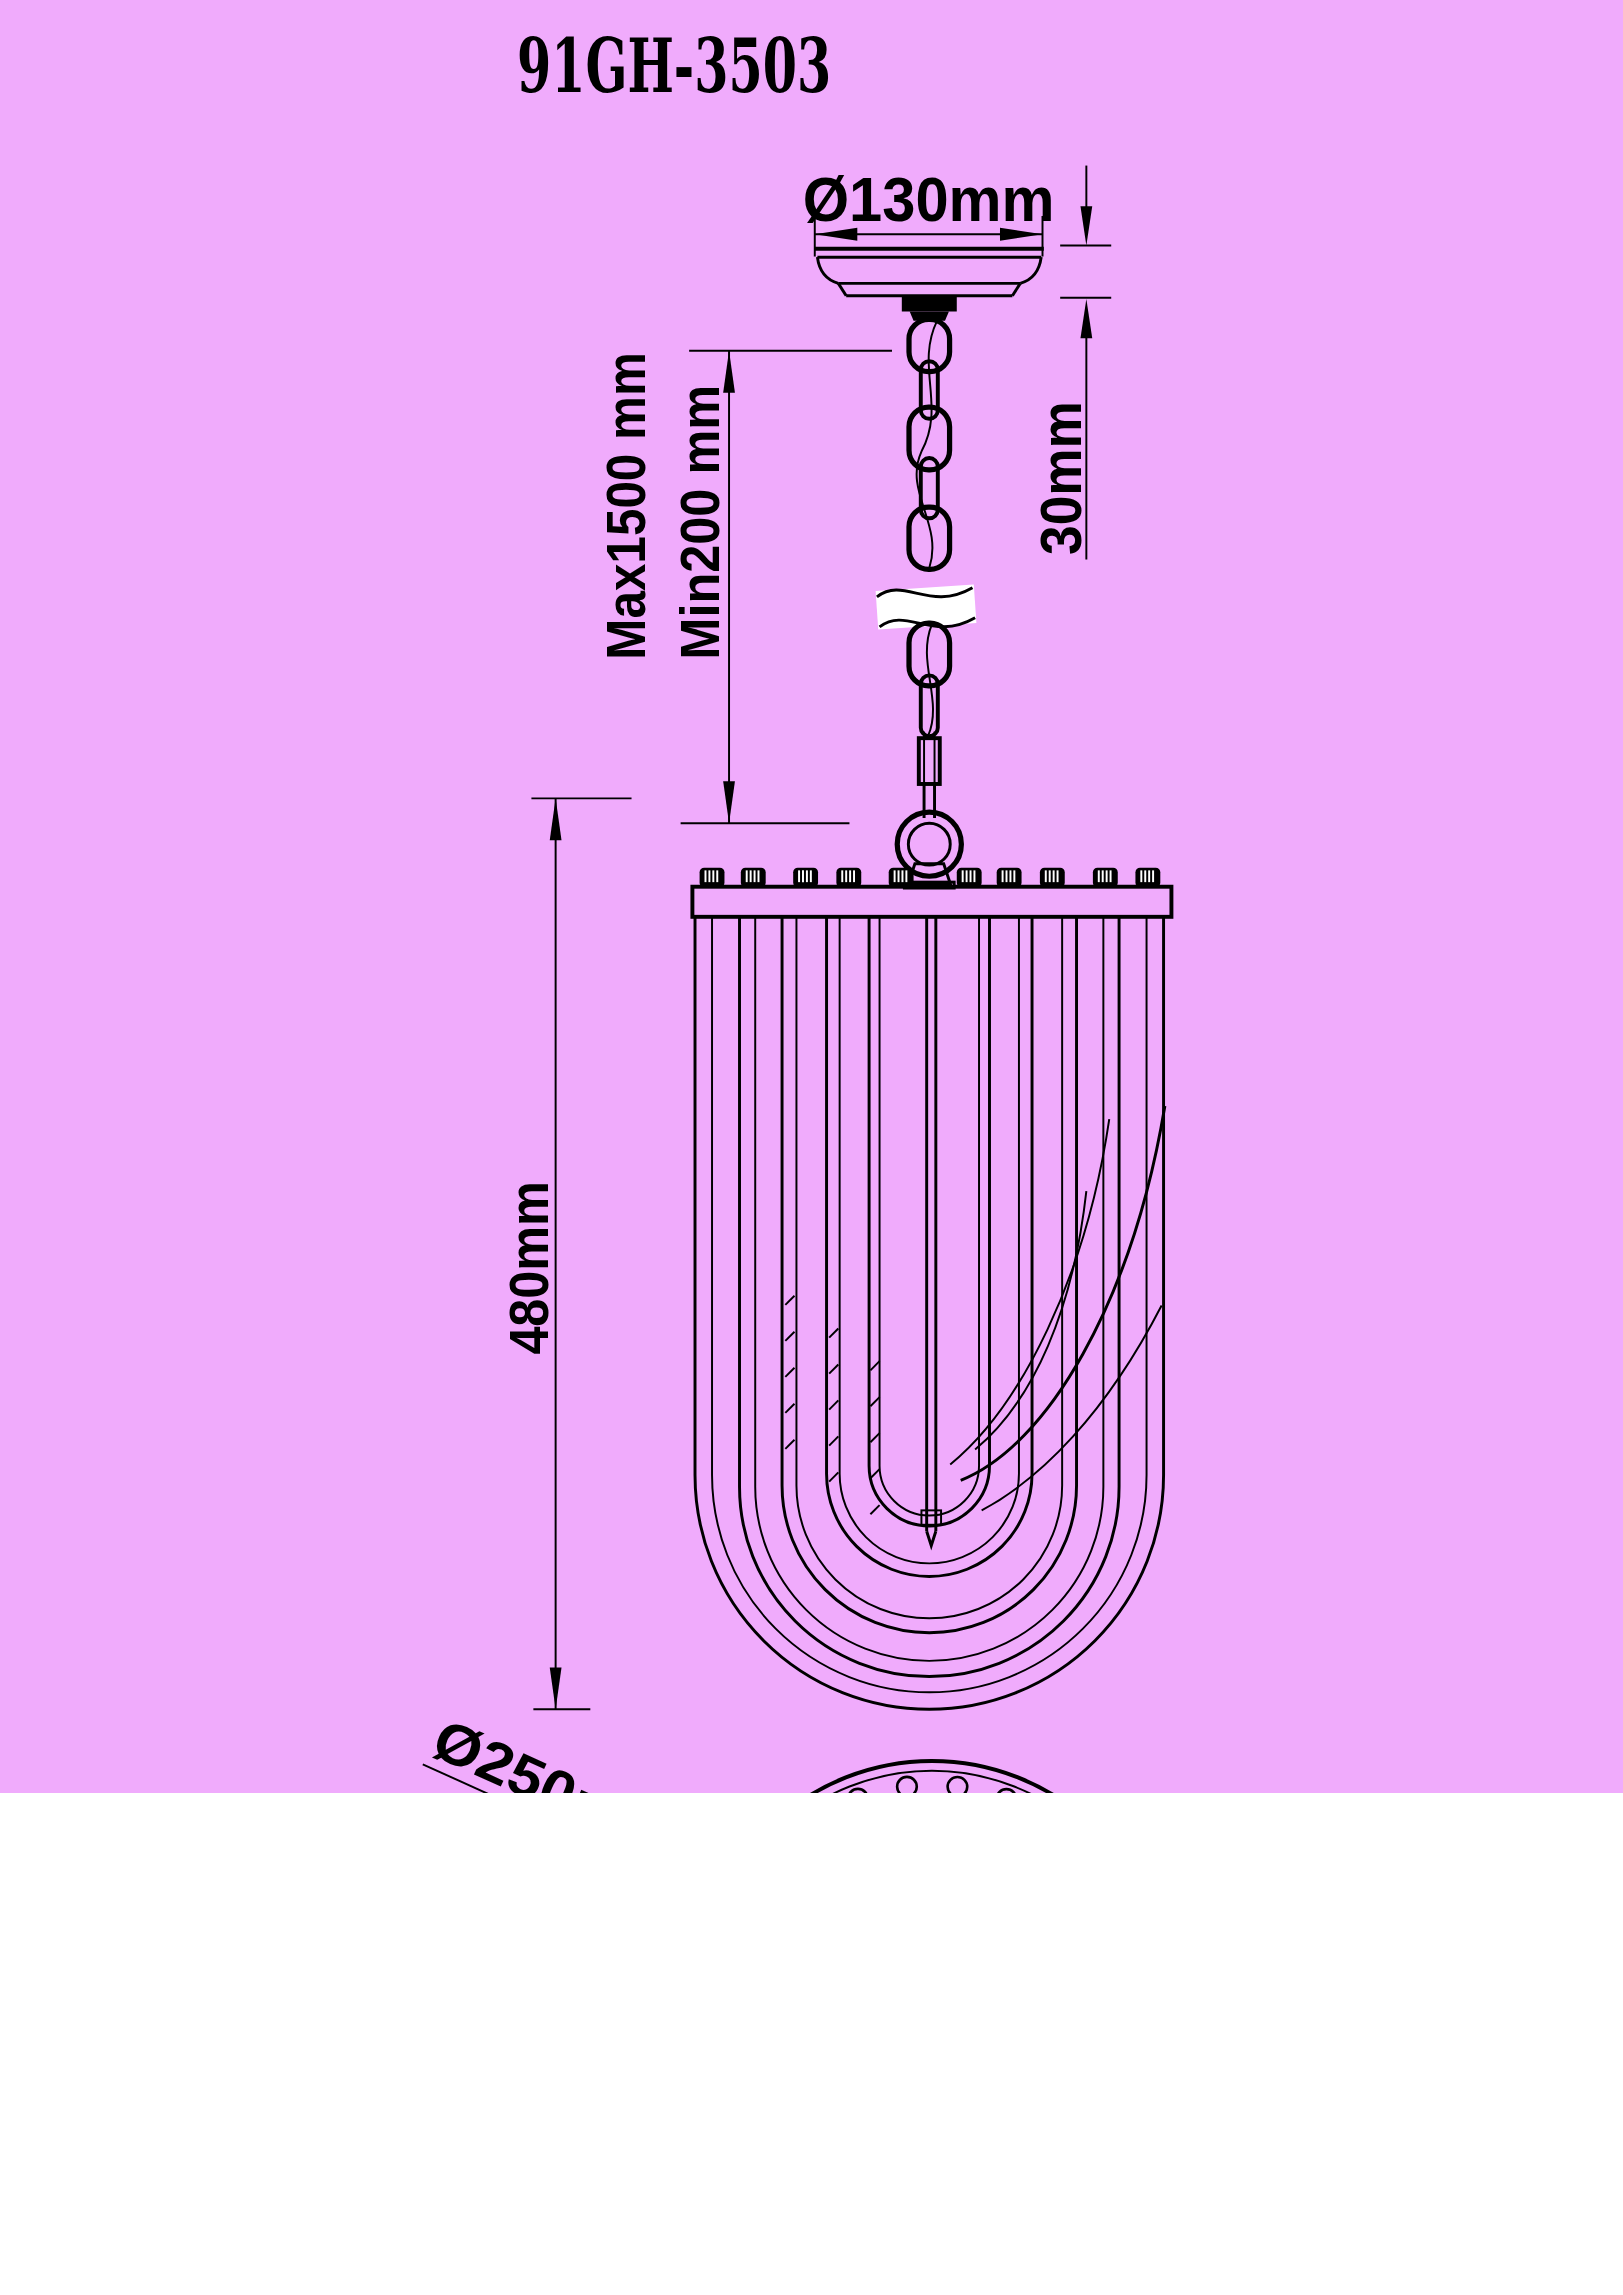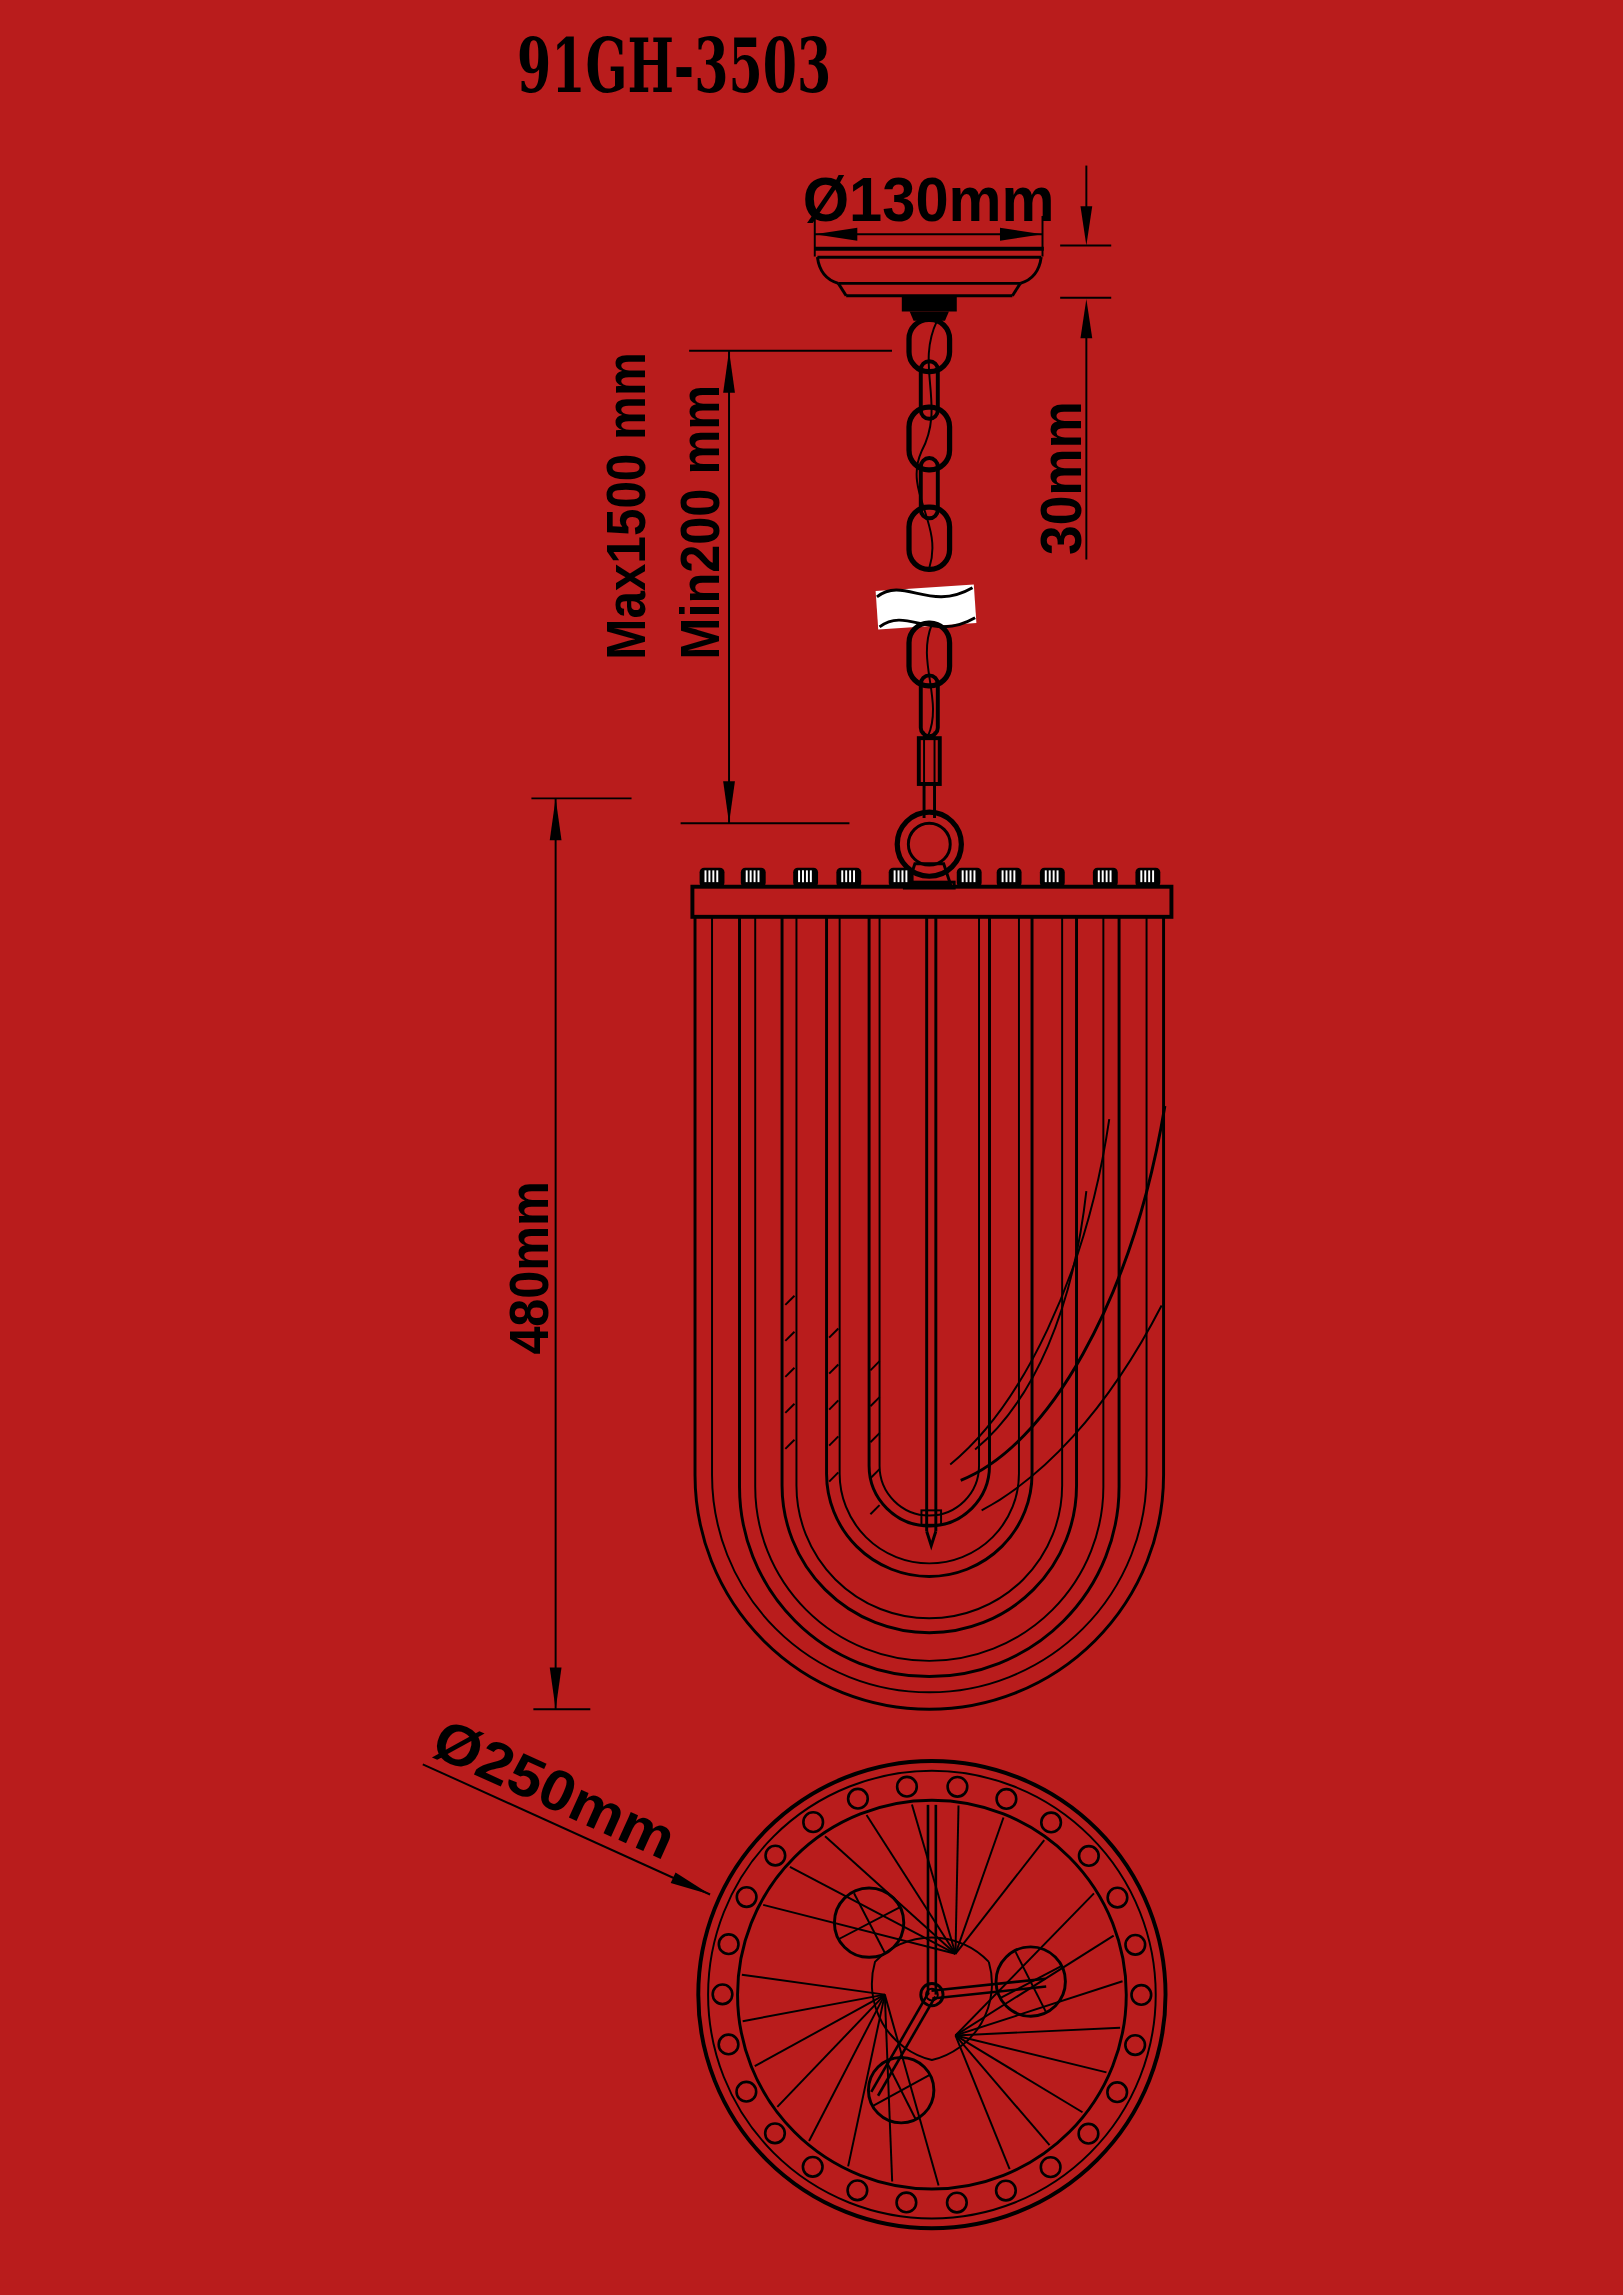--- a/index.html
+++ b/index.html
@@ -1,20 +1,20 @@
 <!DOCTYPE html>
 <html style="font-size:10.5px"><head>
 <meta charset="utf-8">
 <style>
   html, body { margin: 0; padding: 0; background: #ffffff; }
   #canvas {
     position: relative;
     width: 1623px;
-    height: 2295px;
-    background: #b91c1c;
+    height: 1793px;
+    background: #f0abfc;
     overflow: hidden;
   }
   svg { position: absolute; left: 0; top: 0; }
   .thin   { stroke: #000; stroke-width: 3; fill: none; }
   .med    { stroke: #000; stroke-width: 4.5; fill: none; }
   .thick  { stroke: #000; stroke-width: 6; fill: none; }
   .xthick { stroke: #000; stroke-width: 8; fill: none; }
   .fill   { fill: #000; stroke: none; }
   .dimtxt {
     font-family: "Liberation Sans", sans-serif;

